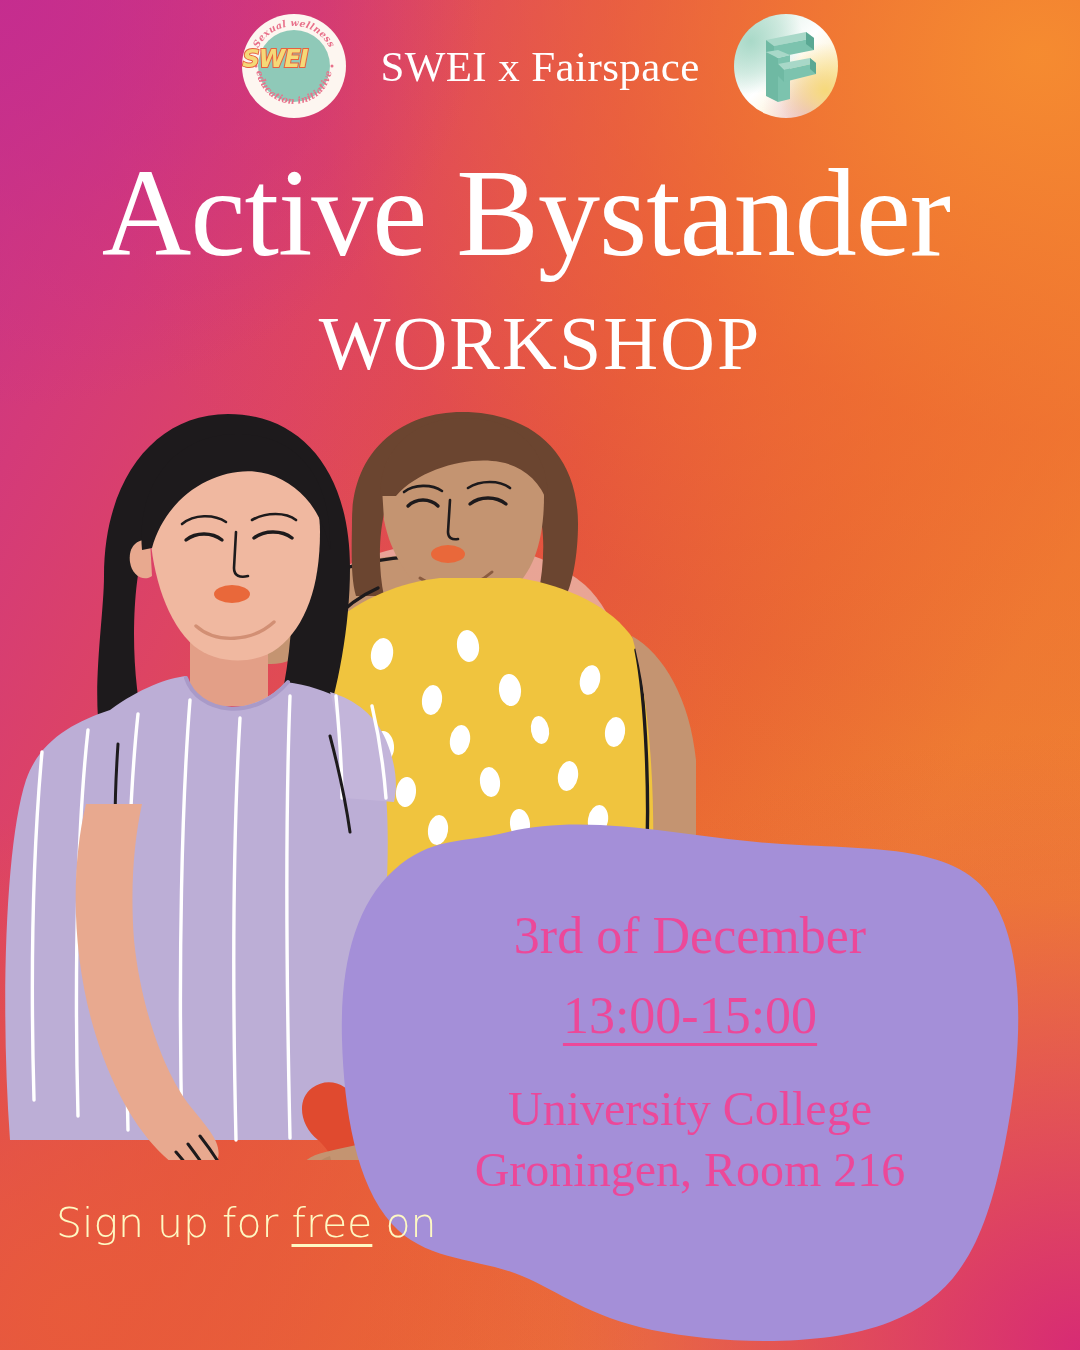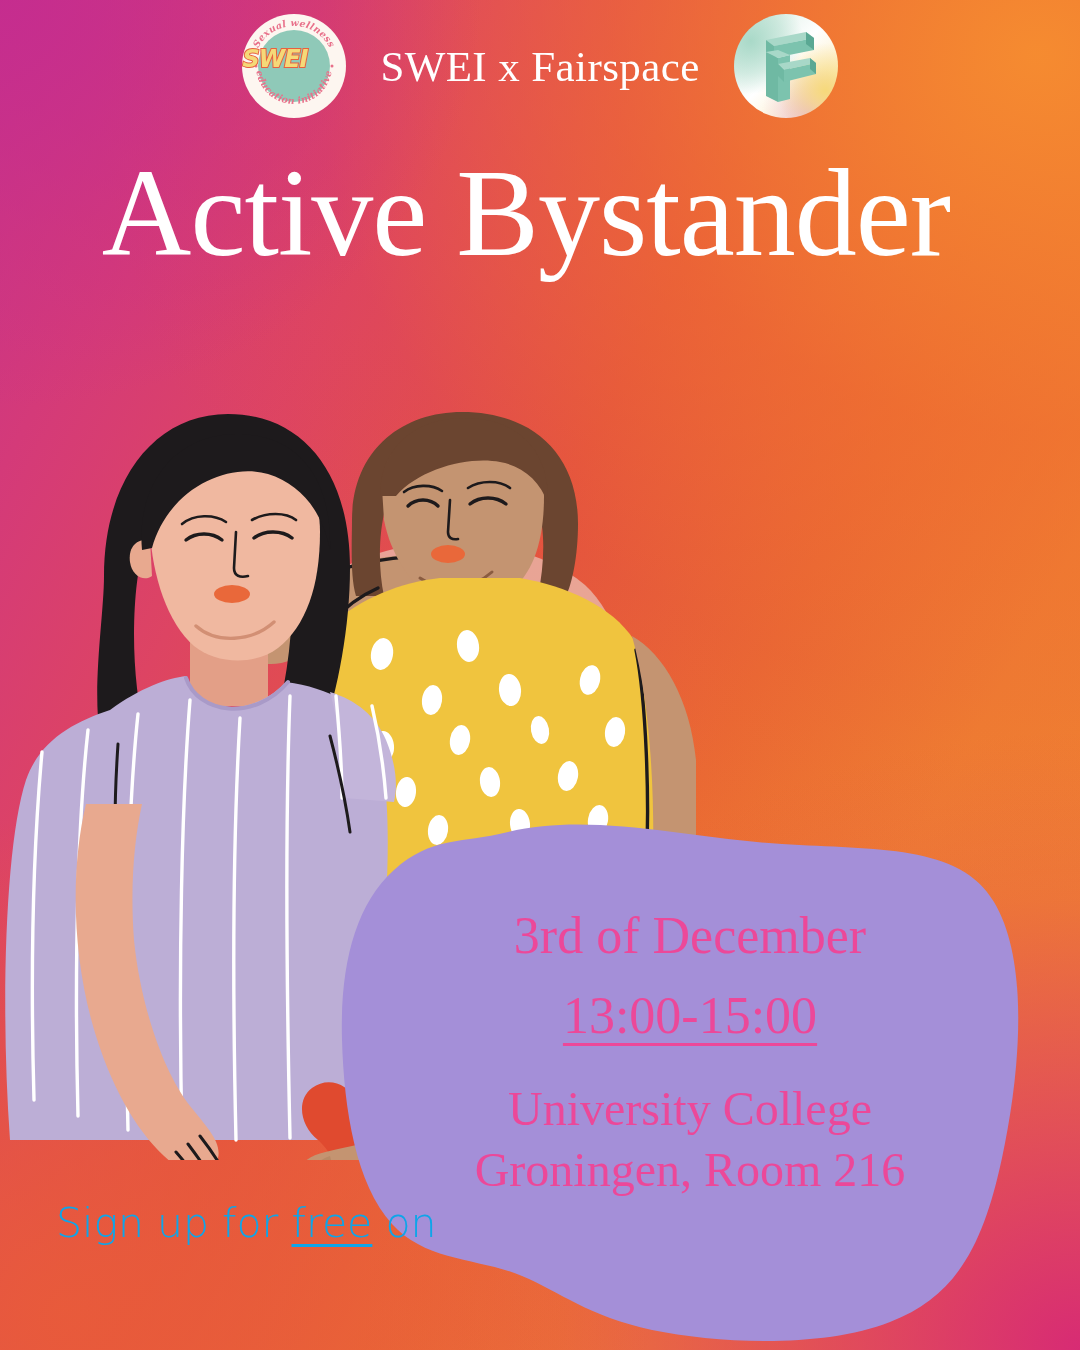--- a/index.html
+++ b/index.html
@@ -233,21 +233,21 @@
   
   .signup {
     position: absolute;
     left: 56px;
     top: 1194px;
     width: 470px;
     font-family: "DejaVu Sans", sans-serif;
     font-weight: 300;
     font-size: 41px;
     line-height: 1.45;
-    color: #0ea5e9;
+    color: #fef9c3;
     z-index: 26;
   }
   .signup u {
     text-decoration: underline;
     text-underline-offset: 7px;
     text-decoration-thickness: 3px;
   }
   .signup span { display: block; }
 </style>
 </head>
@@ -302,20 +302,21 @@
           <polygon points="44,50 76,44 82,49 50,56" fill="#a8d8c8"></polygon>
           <polygon points="50,56 82,49 82,60 50,68" fill="#7cc3ae"></polygon>
           <polygon points="44,50 50,56 50,68 44,62" fill="#6fb9a3"></polygon>
           <polygon points="82,49 82,60 76,55 76,44" fill="#5aa893"></polygon>
         </g>
       </svg>
     </div>
   </div>
 
   <div class="title-main">Active Bystander</div>
+  <div class="title-sub">WORKSHOP</div>
 
   <svg class="illustration" viewBox="0 0 700 760">
     <defs>
       <clipPath id="posterClip">
           <rect x="0" y="0" width="700" height="760"></rect>
         </clipPath>
     </defs>
     <g clip-path="url(#posterClip)">
 
       <path d="M330,175 C400,130 520,130 585,185 C625,222 640,300 630,370 L300,370 C300,300 300,215 330,175 Z" fill="#e9b6a8" opacity="0.82"></path>

